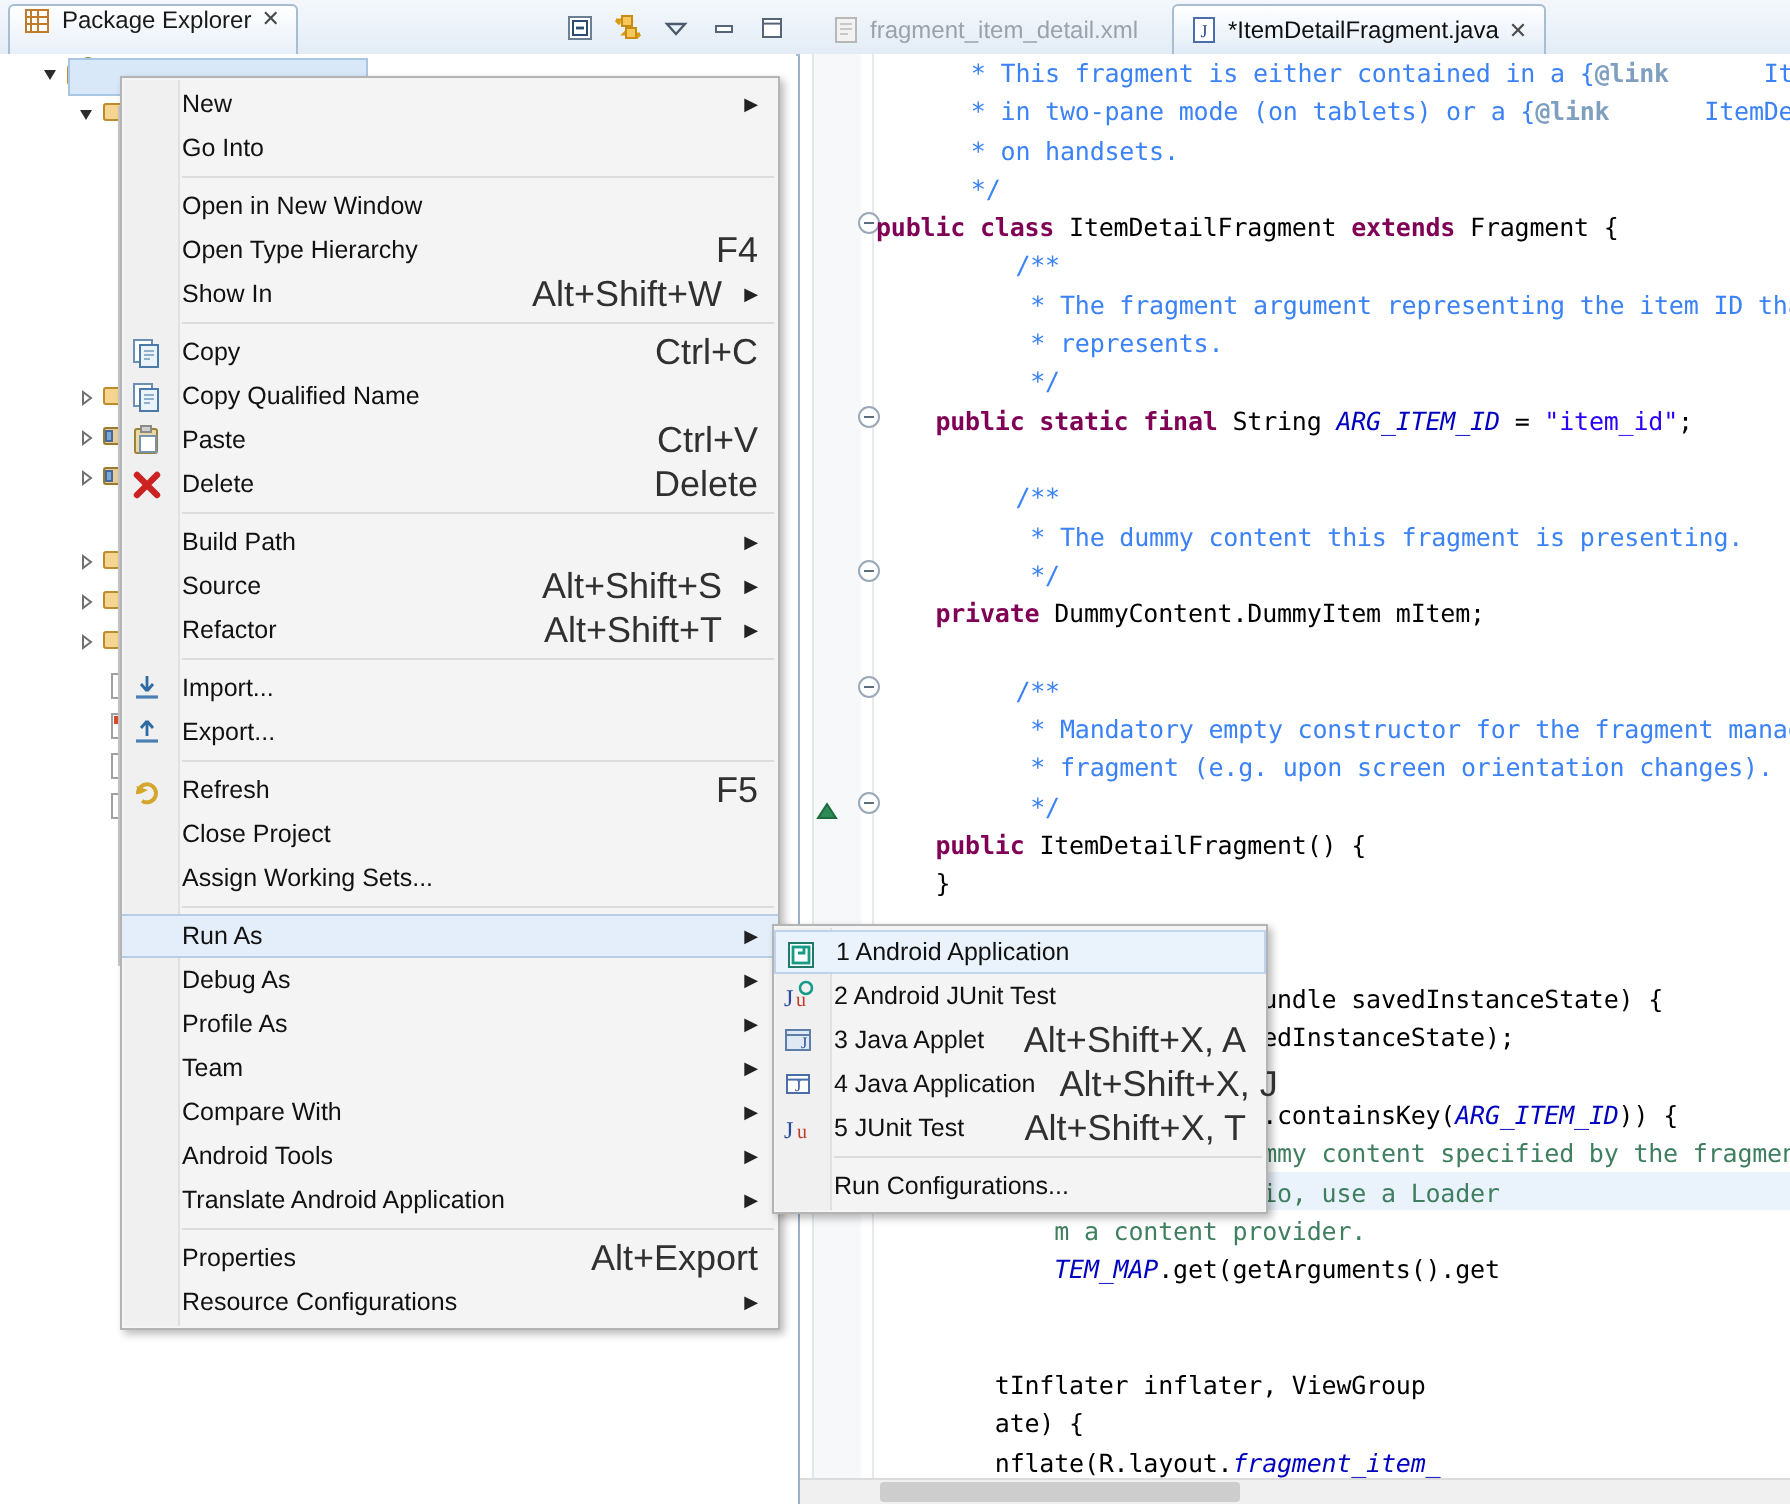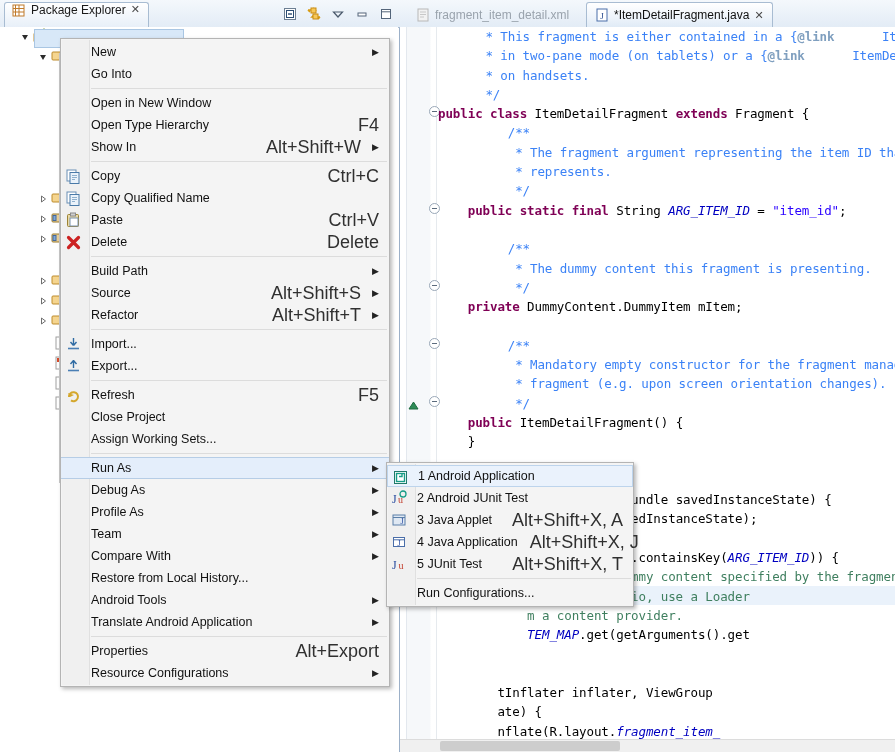--- a/index.html
+++ b/index.html
@@ -605,23 +605,20 @@
   </div>
   <div class="mi">
     <span class="mlabel">Team</span>
     <span class="marrow">▶</span>
   </div>
   <div class="mi">
     <span class="mlabel">Compare With</span>
     <span class="marrow">▶</span>
   </div>
   <div class="mi">
-    <span class="mlabel">Restore from Local History...</span>
-  </div>
-  <div class="mi">
     <span class="mlabel">Android Tools</span>
     <span class="marrow">▶</span>
   </div>
   <div class="mi">
     <span class="mlabel">Translate Android Application</span>
     <span class="marrow">▶</span>
   </div>
   <div class="msep"></div>
 
   <div class="mi">

